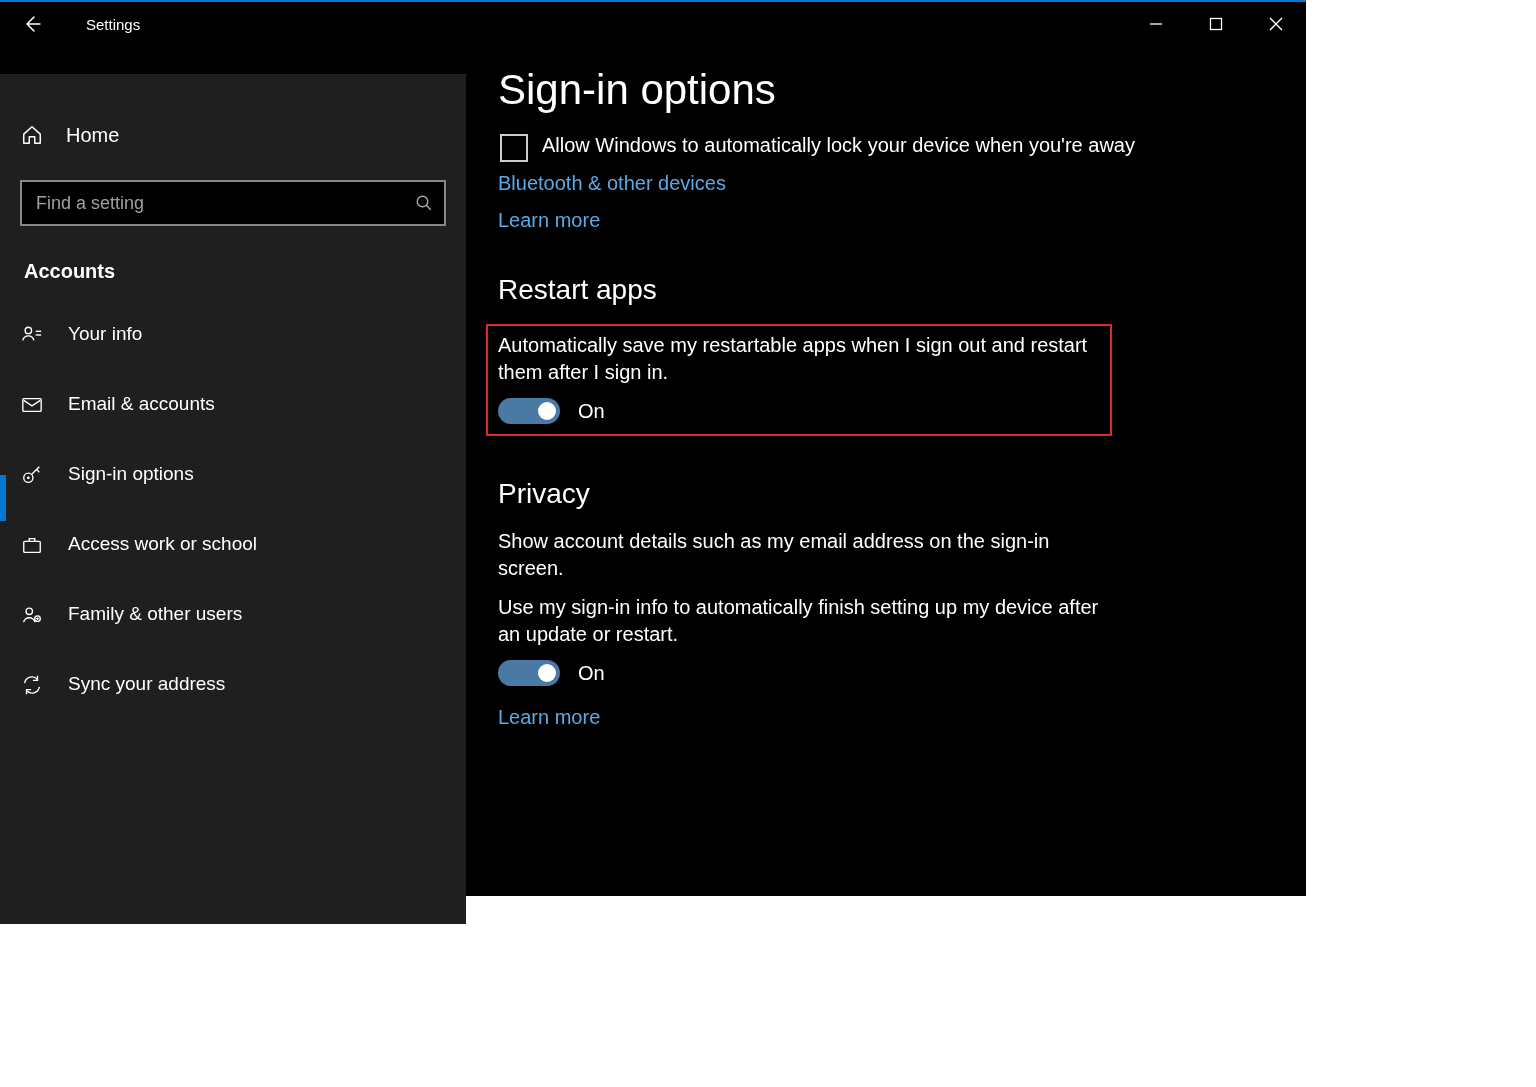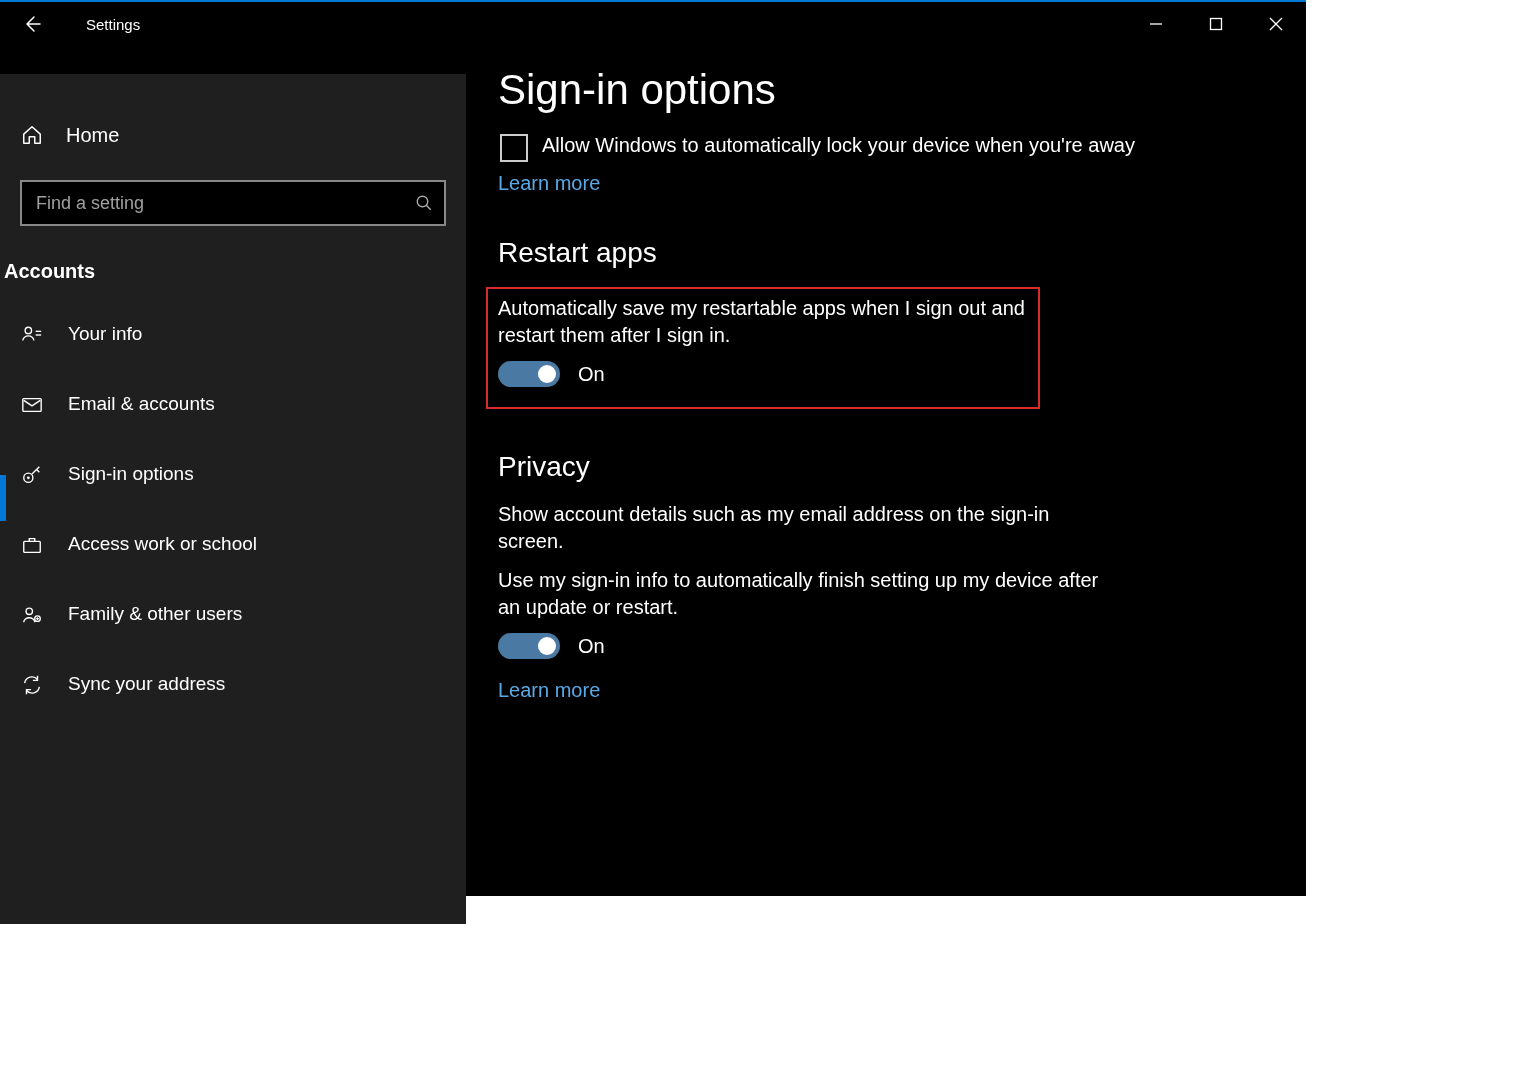--- a/index.html
+++ b/index.html
@@ -93,21 +93,21 @@
   }
   .search-input::placeholder { color: #a0a0a0; }
   .search-icon {
     width: 40px;
     display:flex; align-items:center; justify-content:center;
   }
 
   .section-heading {
     font-size: 20px;
     font-weight: 600;
-    padding: 34px 20px 10px 4px;
+    padding: 34px 20px 10px 24px;
   }
 
   .nav {
     margin-top: 30px;
   }
   .nav-item {
     display: flex; 
     height: 70px;
     padding-left: 20px;
     gap: 24px;
@@ -213,24 +213,24 @@
     width: 18px; height: 18px;
     border-radius: 50%;
     background: #ccc;
   }
   .toggle-label {
     font-size: 20px;
   }
 
   .highlight-box {
     border: 2px solid #d82c2c;
-    padding: 6px 10px 20px 10px;
+    padding: 6px 10px 10px 10px;
     margin-left: -12px;
     margin-right: 0;
-    width: 554px;
+    width: 626px;
   }
   .highlight-box .setting-desc {
     margin-bottom: 12px;
   }
   .highlight-box .toggle-row {
     margin-bottom: 0;
   }
 </style>
 </head>
 <body>
@@ -363,20 +363,21 @@
 
   <div class="main">
 
     <h1 class="page-title">Sign-in options</h1>
 
     <div class="checkbox-row">
       <div class="checkbox"></div>
       <div class="checkbox-label">Allow Windows to automatically lock your device when you're away</div>
     </div>
 
+    <a class="link">Bluetooth &amp; other devices</a>
     <a class="link">Learn more</a>
 
     <h2 class="subheading">Restart apps</h2>
 
     <div class="highlight-box">
       <div class="setting-block">
         <div class="setting-desc">Automatically save my restartable apps when I sign out and restart them after I sign in.</div>
         <div class="toggle-row">
           <div class="toggle on">
               <div class="knob"></div>

